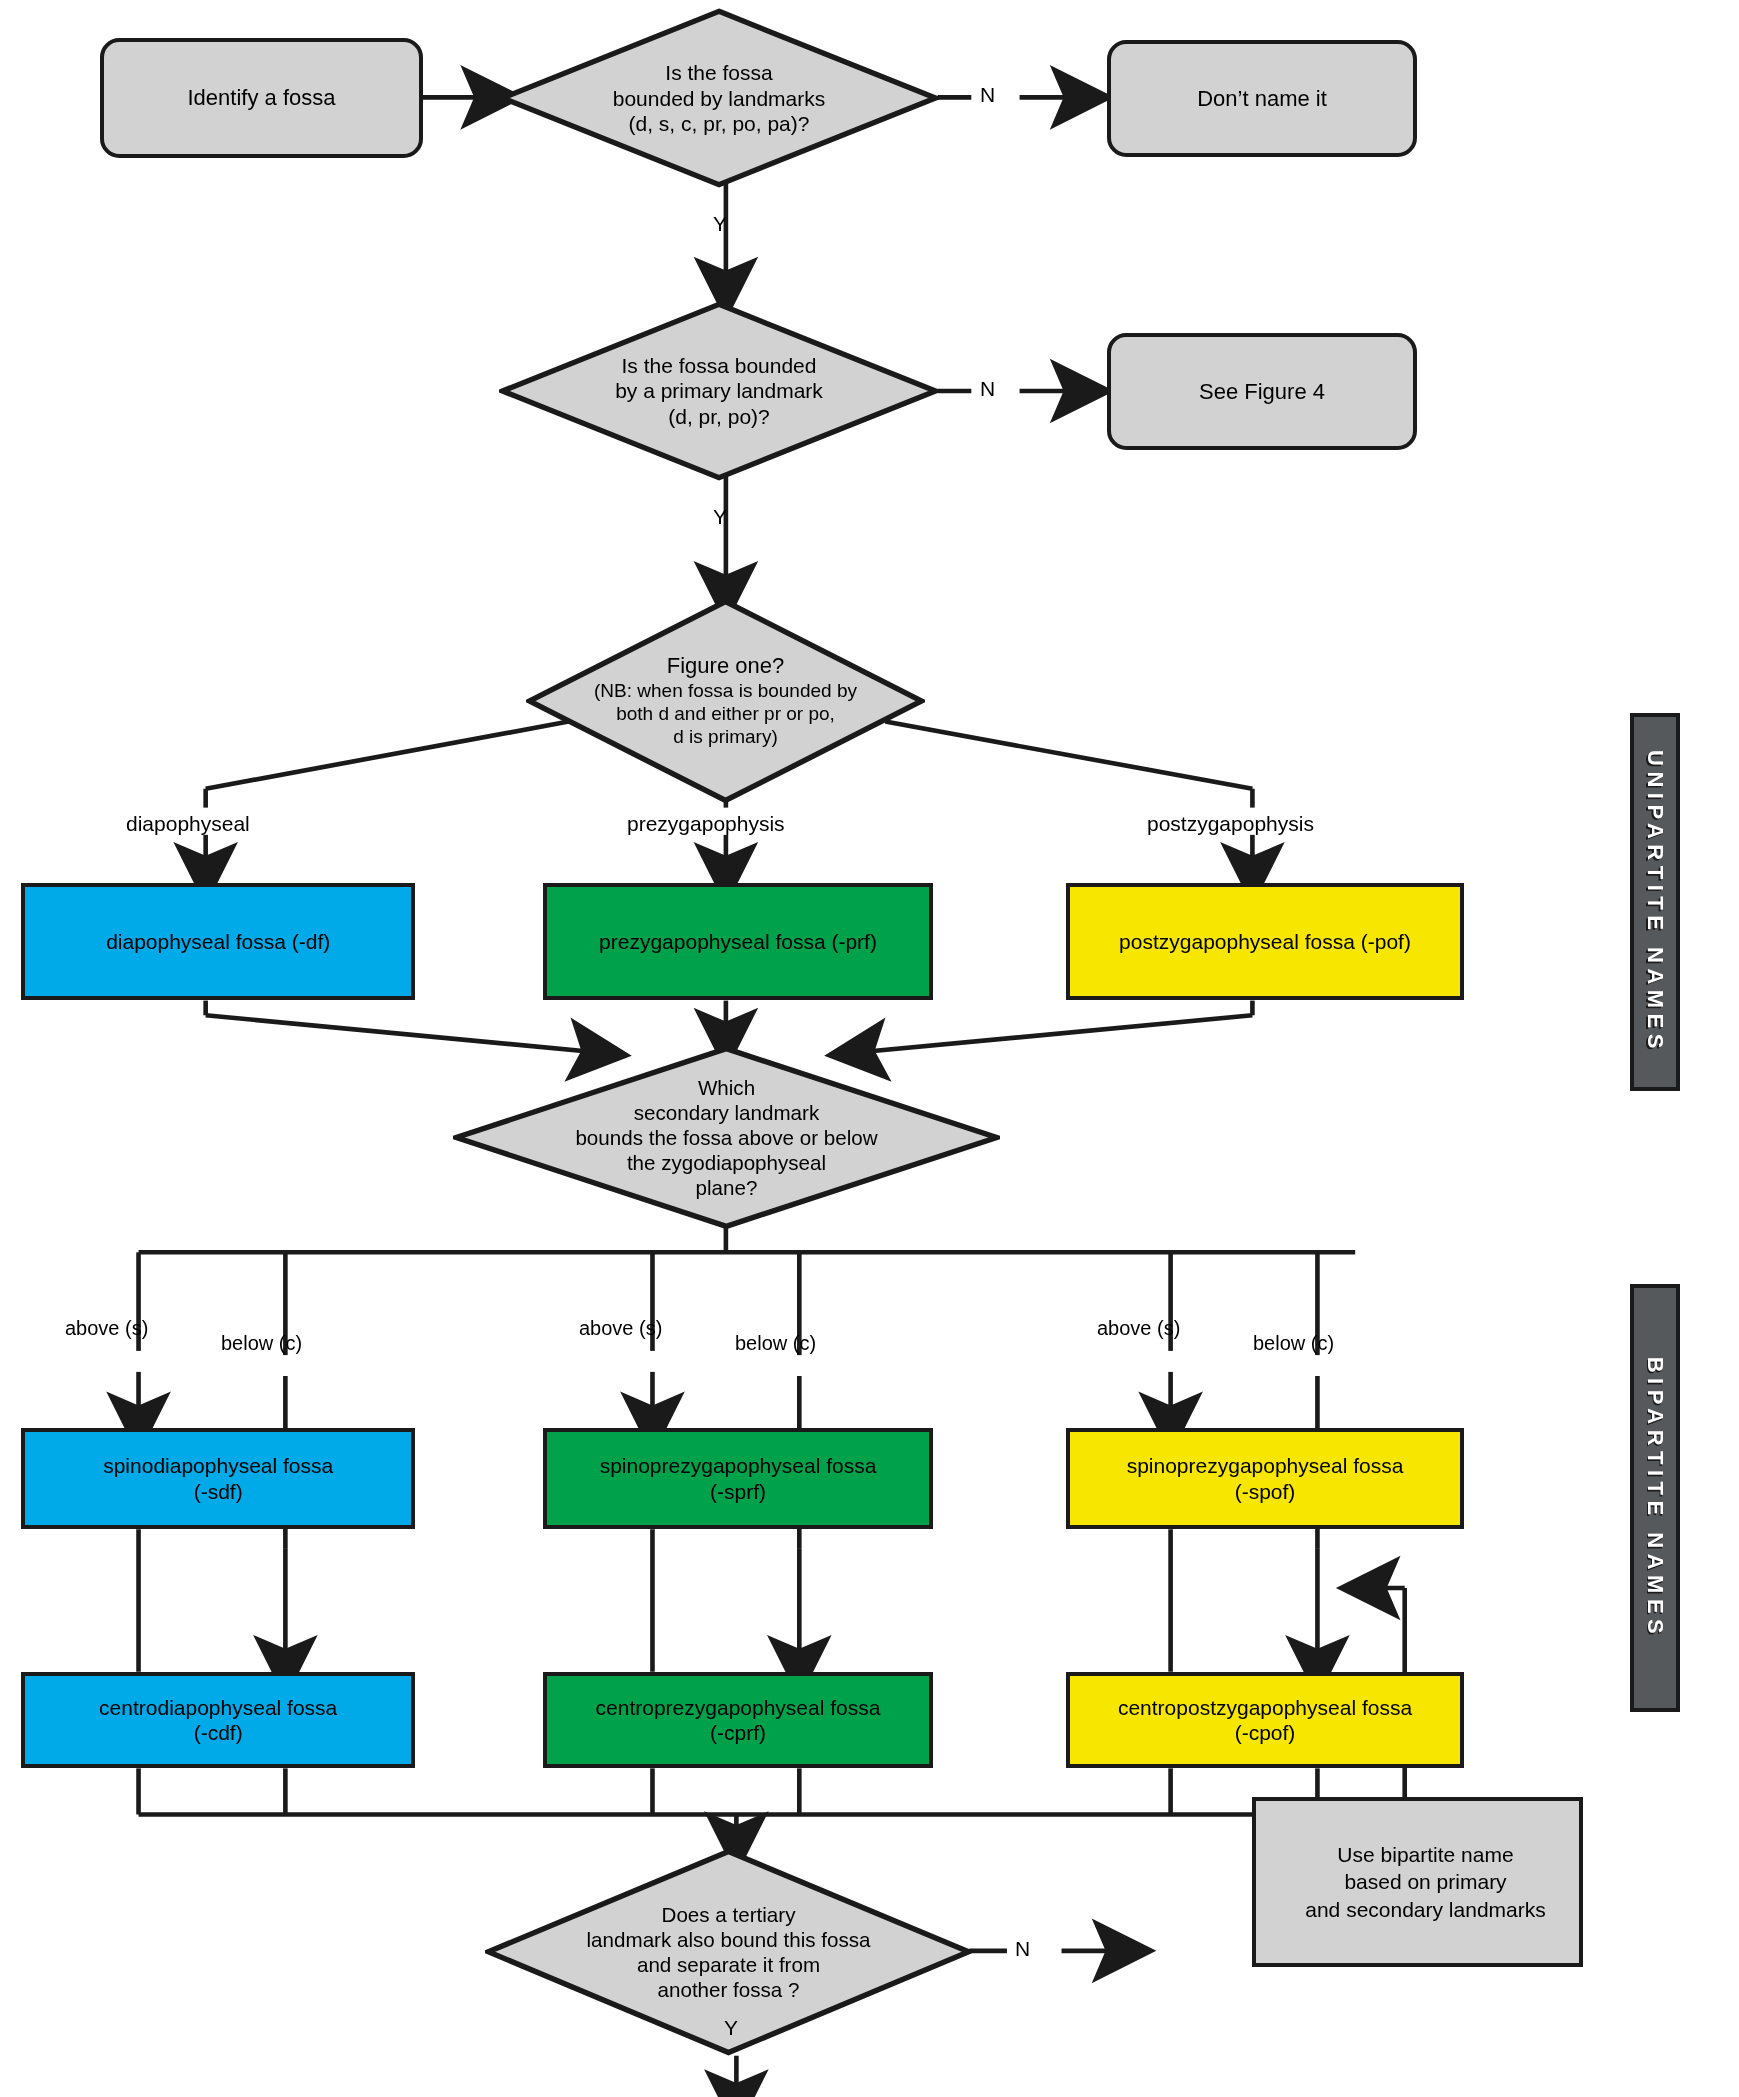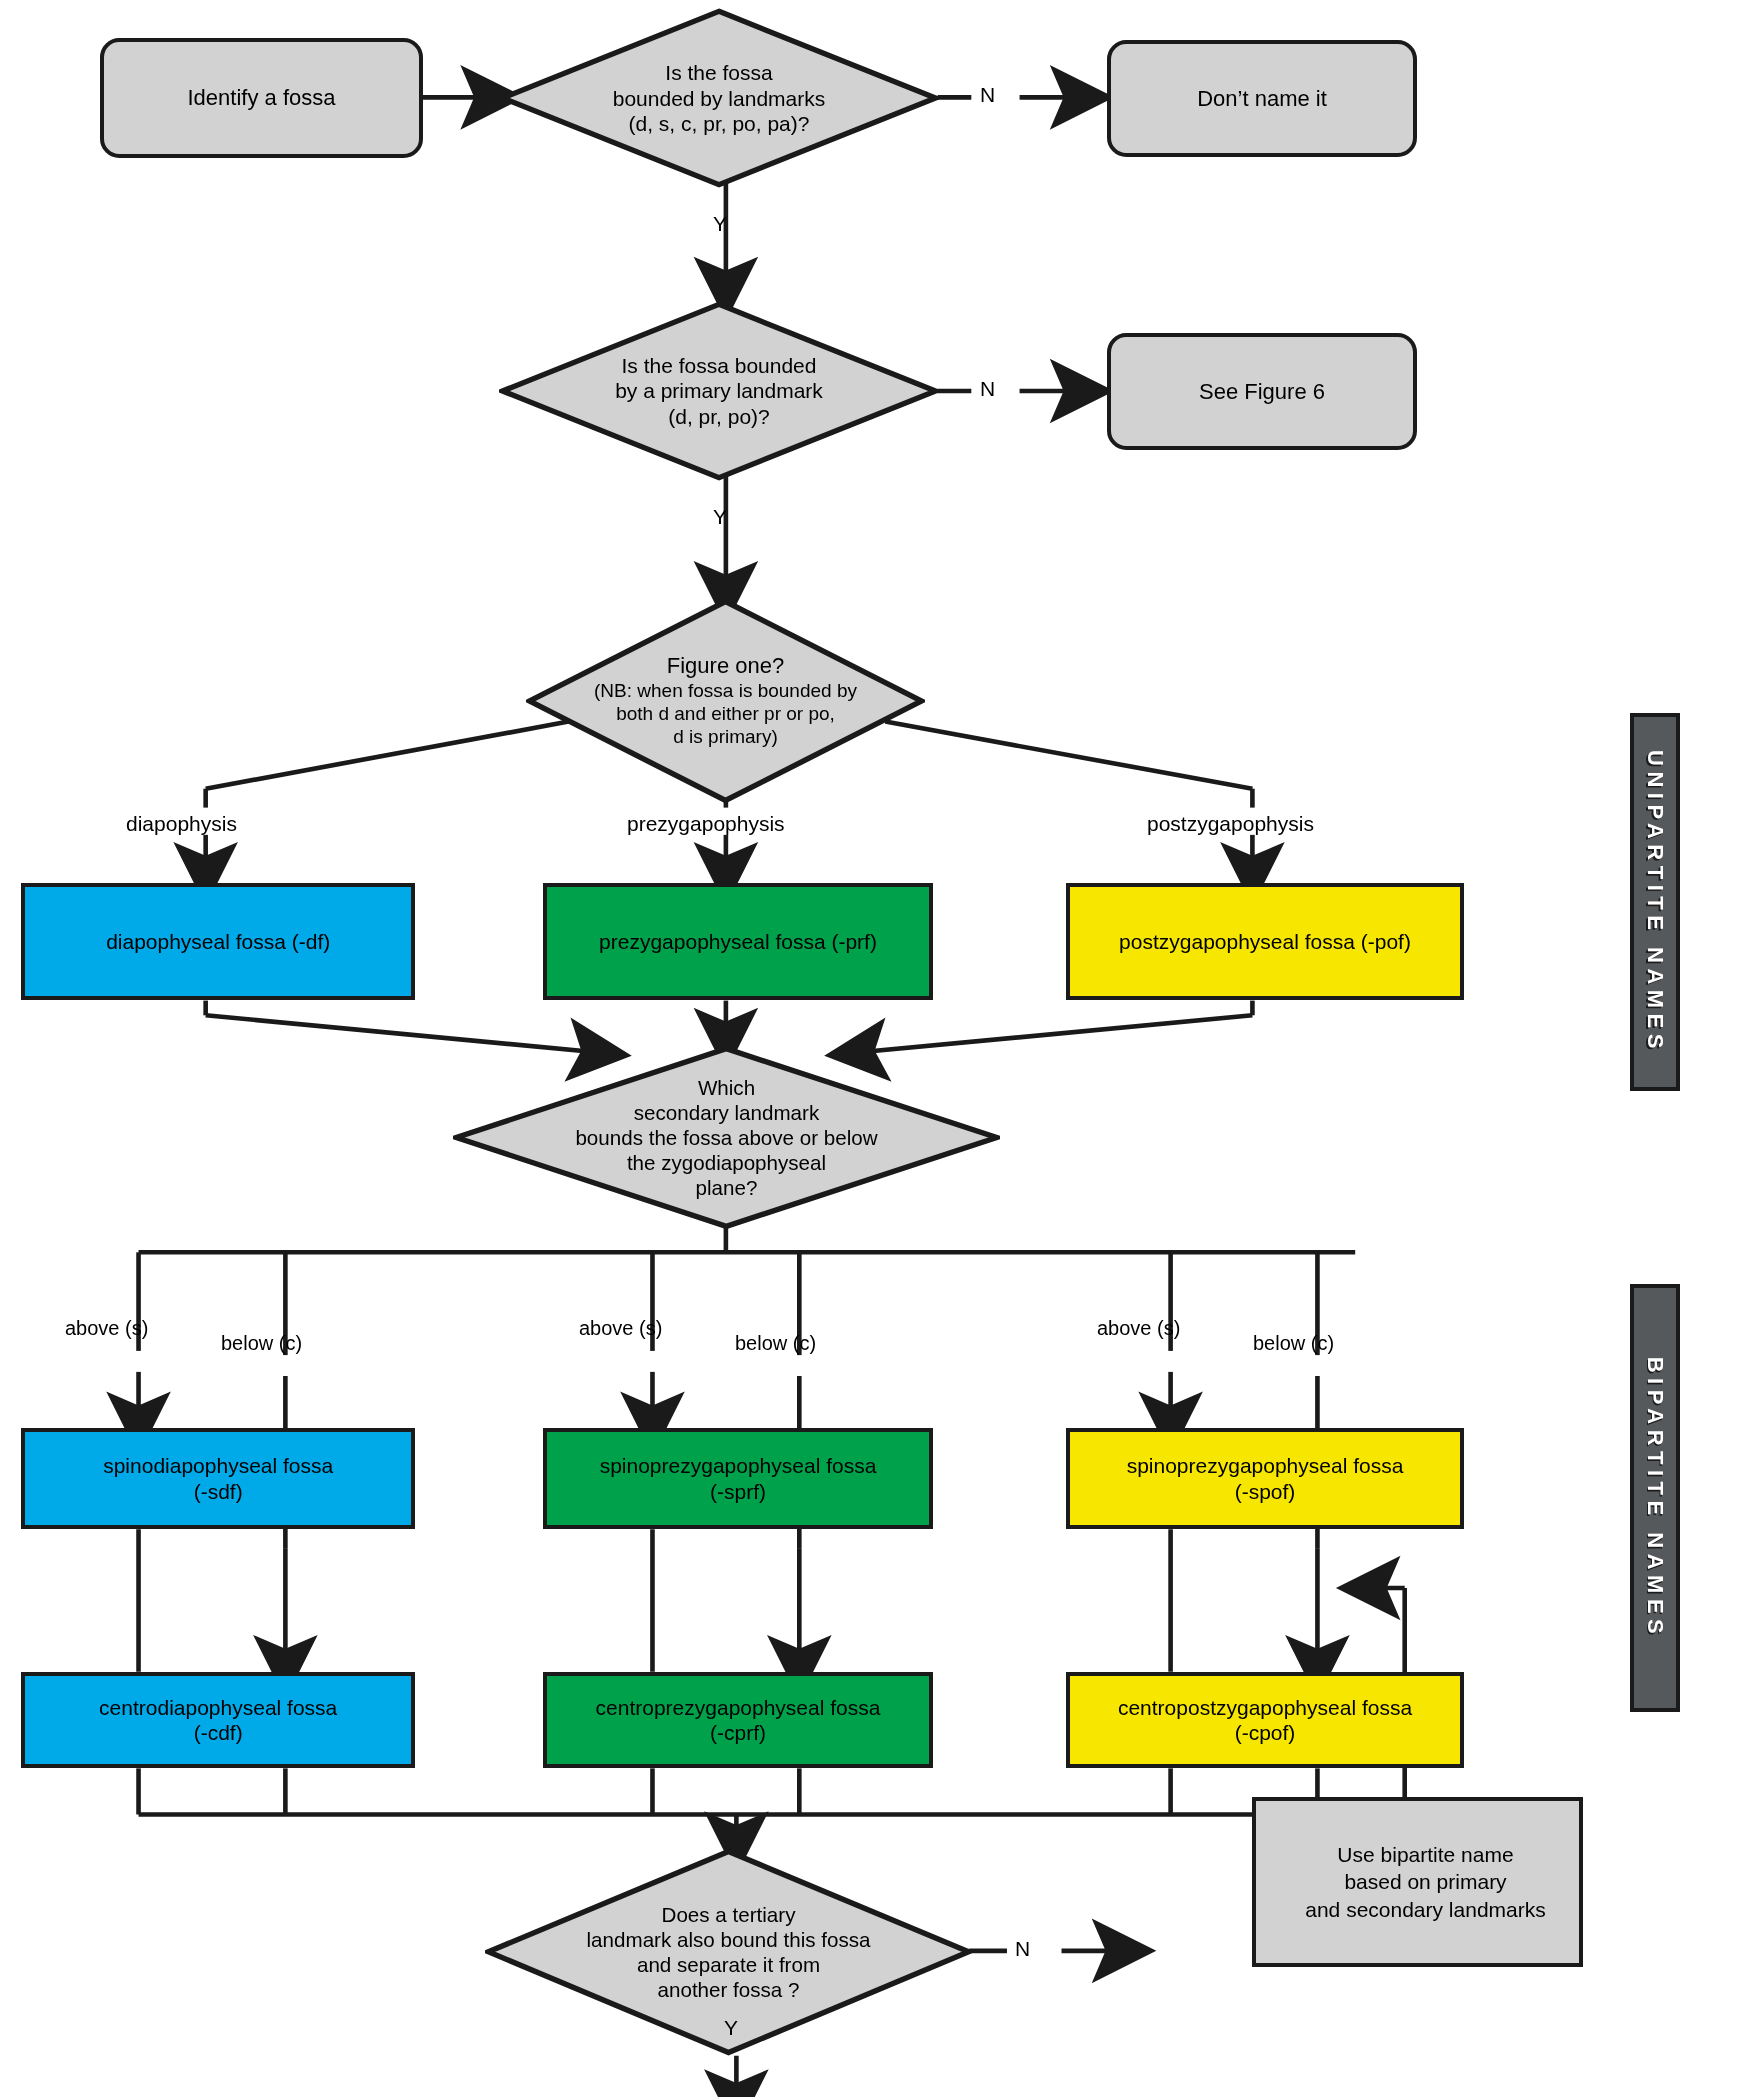--- a/index.html
+++ b/index.html
@@ -192,36 +192,36 @@
     </svg>
     <div class="diamond-txt" style="white-space:pre-line;">Is the fossa bounded
 by a primary landmark
 (d, pr, po)?</div>
   </div>
 
   <div class="elabel" style="left:980px;top:377px;">N</div>
   <div class="elabel" style="left:713px;top:505px;">Y</div>
 
   <div class="node proc" style="left:1095px;top:333px;width:310px;height:117px;">
-    <span>See Figure 6</span>
+    <span>See Figure 4</span>
   </div>
 
   <div class="diamond-wrap" style="left:526px;top:598px;width:399px;height:206px;">
     <svg width="399" height="206" viewBox="0 0 950 490">
       <polygon points="475,8 942,245 475,482 8,245" fill="#d2d2d2" stroke="#1a1a1a" stroke-width="13"></polygon>
     </svg>
     <div class="diamond-txt" style="flex-direction:column;">
       <div style="font-size:22px;">Figure one?</div>
       <div style="white-space:pre-line;font-size:19px;line-height:1.2;">(NB: when fossa is bounded by
 both d and either pr or po,
 d is primary)</div>
     </div>
   </div>
 
-  <div class="elabel" style="left:126px;top:812px;">diapophysis</div>
+  <div class="elabel" style="left:126px;top:812px;">diapophyseal</div>
   <div class="elabel" style="left:627px;top:812px;">prezygapophysis</div>
   <div class="elabel" style="left:1147px;top:812px;">postzygapophysis</div>
 
   <div class="node res green" style="left:531px;top:883px;width:390px;height:117px;">
     <span>prezygapophyseal fossa (-prf)</span>
   </div>
   <div class="node res blue" style="left:9.2px;top:883px;width:394px;height:117px;">
     <span>diapophyseal fossa (-df)</span>
   </div>
   <div class="node res yellow" style="left:1054px;top:883px;width:398px;height:117px;">

